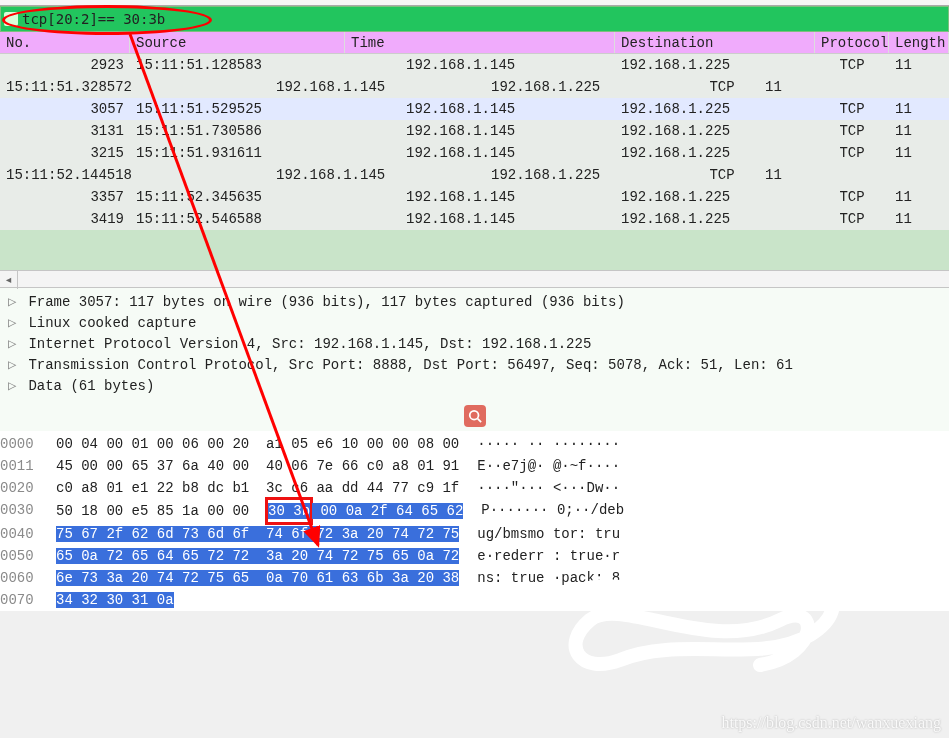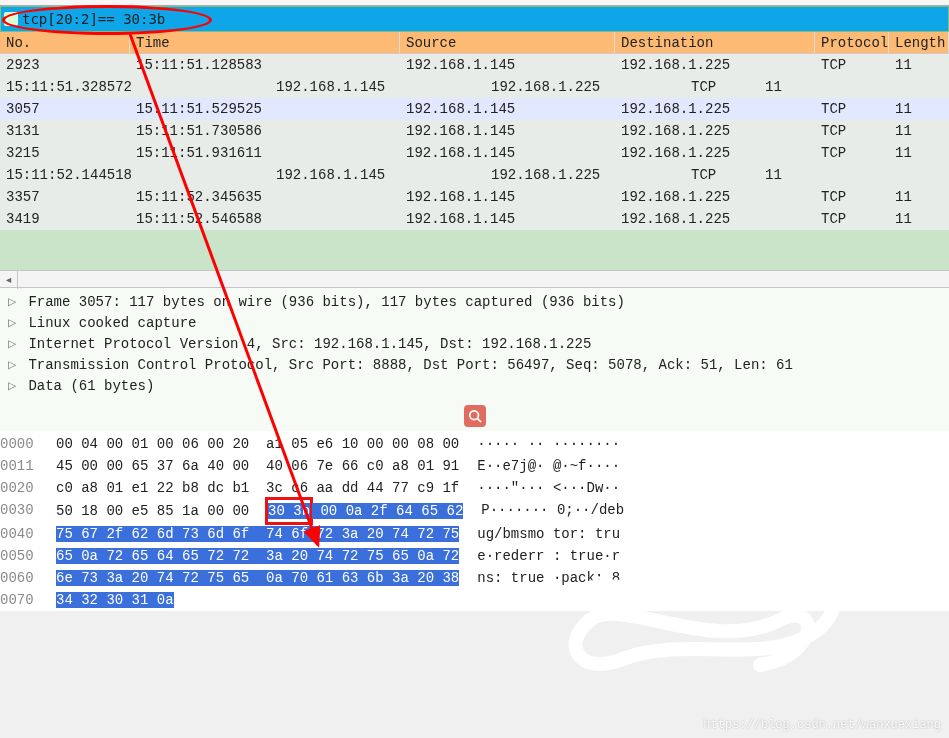--- a/index.html
+++ b/index.html
@@ -1,71 +1,71 @@
 <!DOCTYPE html>
 <html><head>
 <meta charset="utf-8">
 <style>
   *{box-sizing:border-box;margin:0;padding:0}
   body{font-family:"Consolas","Courier New",monospace;font-size:14px;color:#222;background:#f0f0f0;width:949px;position:relative;overflow:hidden;height:738px}
   .toolbar{height:6px;background:#f6f6f6;border-bottom:1px solid #aaa}
-  .filter-bar{height:26px;background:#0ea5e9;border:1px solid #7fbf7f;display:flex;align-items:center;padding:2px 3px}
+  .filter-bar{height:26px;background:#22c55e;border:1px solid #7fbf7f;display:flex;align-items:center;padding:2px 3px}
   .filter-bar .bm{width:14px;height:14px;margin-right:4px;border-radius:2px;background:#d9ffd9;display:inline-block}
   .filter-bar .expr{flex:1;font-family:"Consolas",monospace;font-size:14px;color:#222;background:transparent;border:none}
   .packets{background:#e8ece8}
   .packets .hdr,.packets .row{display:flex;font-family:"Courier New",monospace;font-size:14px}
-  .packets .hdr{background:#fdba74;border-bottom:1px solid #ccc;height:22px;line-height:22px}
+  .packets .hdr{background:#f0abfc;border-bottom:1px solid #ccc;height:22px;line-height:22px}
   .packets .hdr .c{border-right:1px solid #ddd;padding:0 6px;white-space:nowrap;overflow:hidden}
   .packets .row{height:22px;line-height:22px}
   .packets .row .c{padding:0 6px;white-space:nowrap;overflow:hidden}
-  .c.no{width:130px;padding-right:6px}
+  .c.no{width:130px;text-align:right;padding-right:6px}
   .c.time{width:270px}
   .c.src{width:215px}
   .c.dst{width:200px}
-  .c.proto{width:74px;text-align:left}
+  .c.proto{width:74px;text-align:center}
   .c.len{width:60px}
   .packets .hdr .c.no{text-align:left}
   .row.normal{background:#e8ece8}
   .row.sel{background:#e2e9ff}
   .filler{height:40px;background:#c9e4c9}
   .scroll-stub{height:18px;background:#f4f4f4;border-top:1px solid #c5c5c5;border-bottom:1px solid #c5c5c5;position:relative}
   .scroll-stub .tl{position:absolute;left:0;top:0;width:18px;height:18px;border-right:1px solid #c5c5c5;text-align:center;line-height:18px;color:#666}
   .details{background:#f6fbf6;padding:4px 0}
   .details .ln{font-family:"Courier New",monospace;font-size:14px;line-height:21px;padding-left:8px;white-space:nowrap;overflow:hidden}
   .details .tri{display:inline-block;width:12px;color:#888}
   .search-badge{height:30px;background:#f6fbf6;display:flex;align-items:center;justify-content:center}
   .search-badge .ic{width:22px;height:22px;border-radius:4px;background:#e06b5f;display:flex;align-items:center;justify-content:center}
   .search-badge svg{stroke:#fff;fill:none;stroke-width:2}
   .hex{background:#fff;padding:2px 0 0 0;font-family:"Courier New",monospace;font-size:14px;line-height:22px}
   .hex .hl{display:flex}
   .hex .off{width:56px;color:#8a8a8a;padding-right:12px}
   .hex .bytes{white-space:pre}
   .hex .ascii{padding-left:18px;white-space:pre;position:relative;flex:1}
   .hex .hi{background:#3a6fdc;color:#fff}
   .hex-red-box{border:3px solid #e11;display:inline-block;margin:-2px -1px}
-  .watermark{position:absolute;right:8px;bottom:6px;color:rgba(255,255,255,.9);font-family:Liberation Mono, monospace;font-size:12px;text-shadow:0 0 2px rgba(0,0,0,.3)}
+  .watermark{position:absolute;right:8px;bottom:6px;color:rgba(255,255,255,.9);font-family:Liberation Serif, serif;font-size:16px;text-shadow:0 0 2px rgba(0,0,0,.3)}
   
   .anno{position:absolute;pointer-events:none}
   .ellipse{border:3px solid red;border-radius:50%}
 </style>
 </head>
 <body>
 
 <div class="toolbar"></div>
 
 <div class="filter-bar">
   <span class="bm"></span>
   <span class="expr">tcp[20:2]== 30:3b</span>
 </div>
 
 <div class="packets">
   <div class="hdr">
     <div class="c no">No.</div>
+    <div class="c src">Source</div>
     <div class="c time">Time</div>
-    <div class="c src">Source</div>
     <div class="c dst">Destination</div>
     <div class="c proto">Protocol</div>
     <div class="c len">Length</div>
   </div>
   <div id="rows">
       <div class="row normal">
         <div class="c no">2923</div>
         <div class="c time">15:11:51.128583</div>
         <div class="c src">192.168.1.145</div>
         <div class="c dst">192.168.1.225</div>

